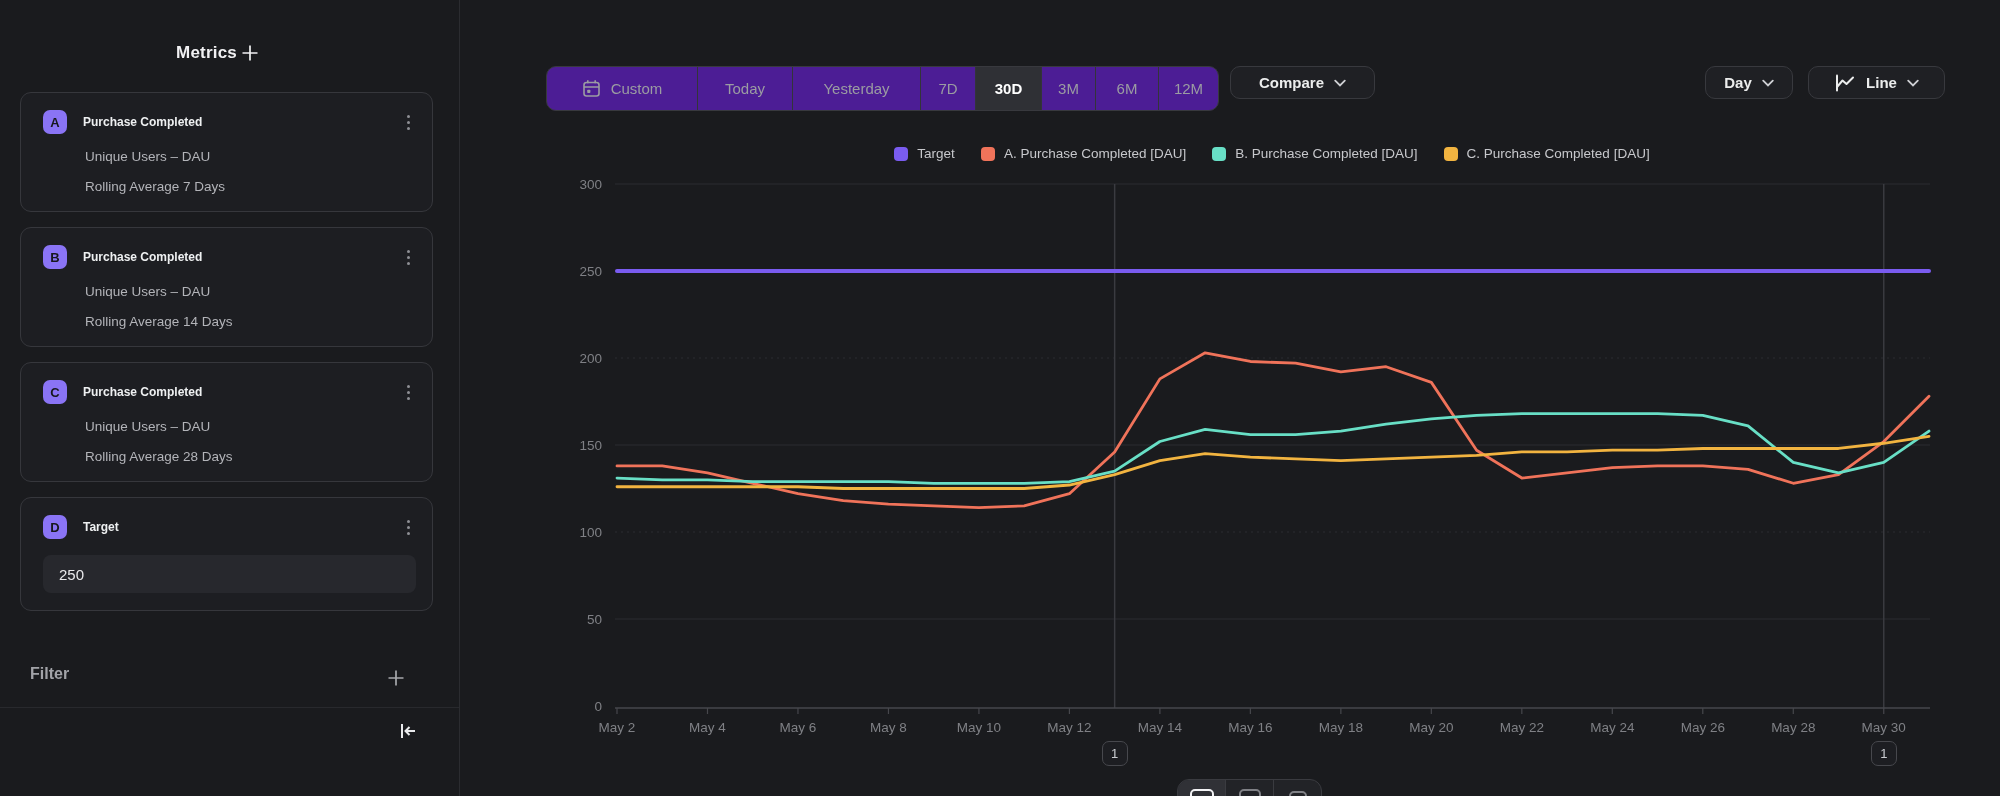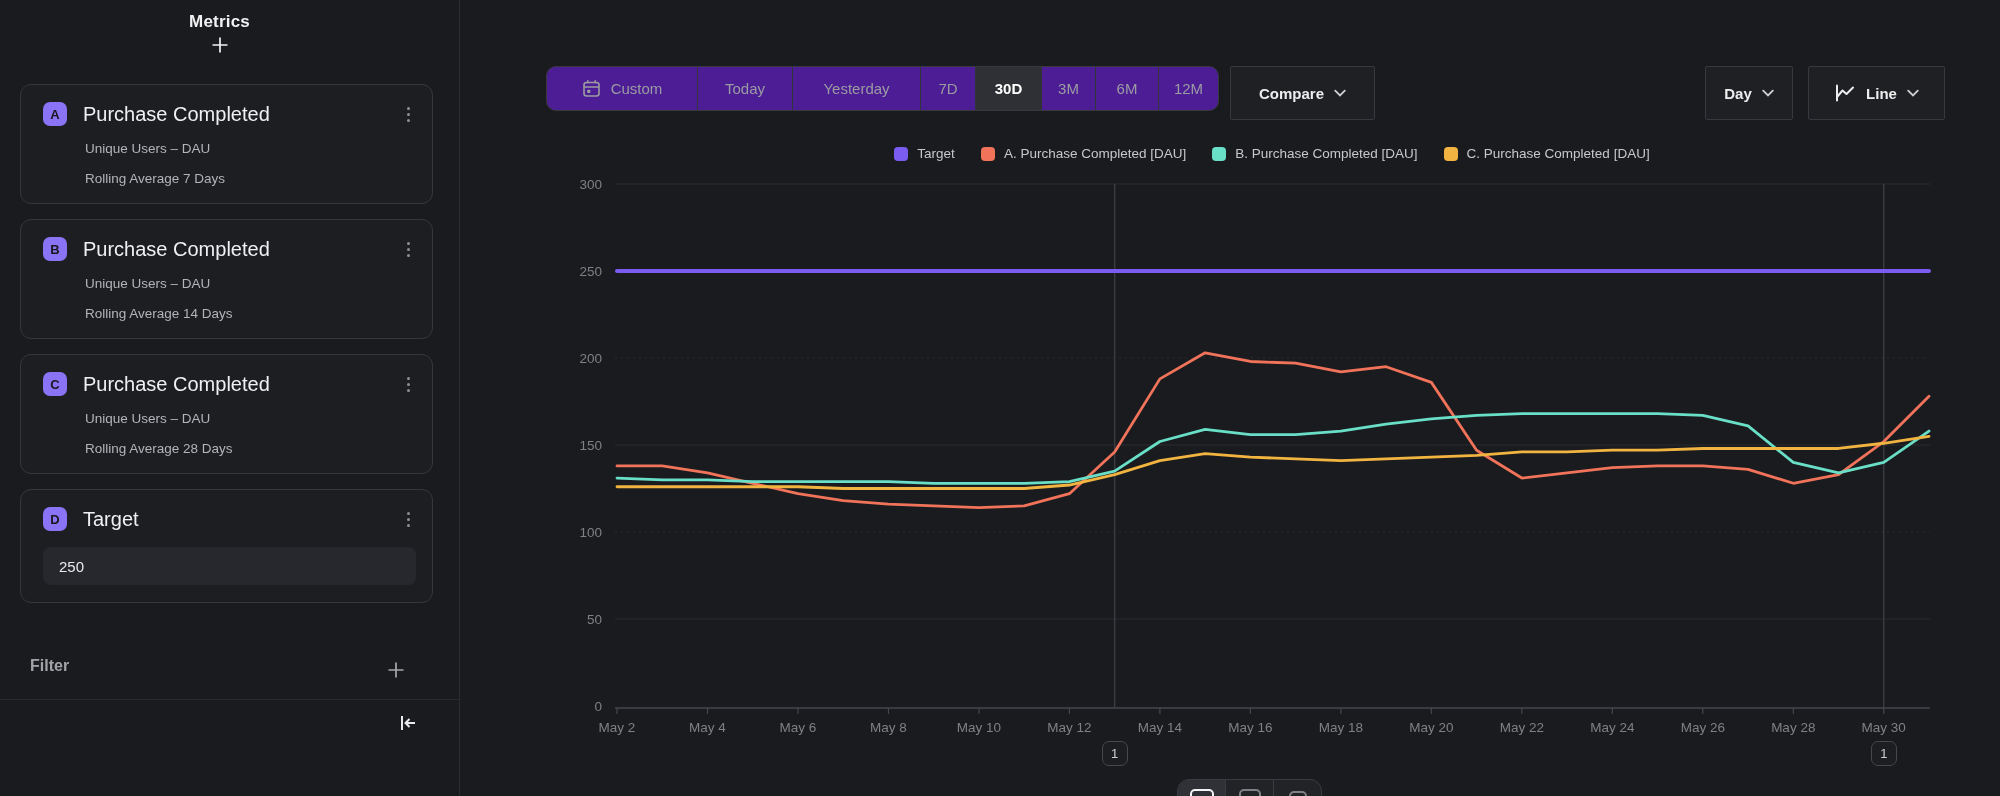--- a/index.html
+++ b/index.html
@@ -1,29 +1,29 @@
 <!DOCTYPE html>
 <html><head>
 <meta charset="utf-8">
 <style>
   html,body{margin:0;padding:0;background:#1a1b1e;width:2000px;height:796px;overflow:hidden;
     font-family:"Liberation Sans","DejaVu Sans",sans-serif;-webkit-font-smoothing:antialiased;}
   #app{position:relative;width:2000px;height:796px;background:#1a1b1e;color:#ececee;}
 
   
   .sidebar{position:absolute;left:0;top:0;width:460px;height:796px;border-right:1px solid #2b2c30;box-sizing:border-box;}
-  .sb-head{display:flex;align-items:center;justify-content:center;padding:12px 50px 0 30px;flex-direction:column;}
+  .sb-head{display:flex;align-items:center;justify-content:center;padding:40px 50px 0 30px;}
   .sb-title{font-size:17px;font-weight:700;color:#f1f1f3;letter-spacing:.2px;}
   .plus-btn{width:26px;height:26px;display:flex;align-items:center;justify-content:center;cursor:pointer;}
   .cards{padding:26px 26px 0 20px;display:flex;flex-direction:column;gap:15px;}
   .card{border:1px solid #36373c;background:#1d1e22;border-radius:11px;padding:17px 16px 17px 22px;box-sizing:border-box;}
   .card-head{display:flex;align-items:center;}
   .badge{width:24px;height:24px;border-radius:7px;background:#8a74f5;color:#17181c;font-size:13px;font-weight:700;
     display:flex;align-items:center;justify-content:center;flex:0 0 24px;}
-  .card-title{font-size:20px;font-weight:400;color:#eef0f1;margin-left:16px;flex:1;}
+  .card-title{font-size:12px;font-weight:700;color:#eef0f1;margin-left:16px;flex:1;}
   .kebab{display:flex;flex-direction:column;gap:3px;align-items:center;padding:2px 6px;cursor:pointer;}
   .kebab i{width:3px;height:3px;border-radius:50%;background:#8e8f95;display:block;}
   .card-row{font-size:13.5px;color:#b3b4b9;margin-top:15px;padding-left:42px;}
   .target-input{margin-top:16px;margin-right:3px;height:38px;background:#27282d;border:none;border-radius:8px;
     color:#e9e9eb;font-size:15px;padding:0 16px;width:100%;box-sizing:border-box;outline:none;
     font-family:"Liberation Sans","DejaVu Sans",sans-serif;}
   .filter-row{display:flex;align-items:flex-start;justify-content:space-between;padding:54px 50px 0 30px;}
   .filter-title{font-size:16px;font-weight:700;color:#a2a3a8;}
   .sb-divider{margin-top:16px;border-top:1px solid #28292d;}
   .collapse-row{display:flex;justify-content:flex-end;padding:14px 40px 0 0;}
@@ -31,22 +31,22 @@
   
   .range-group{position:absolute;left:546px;top:66px;height:45px;display:flex;border:1px solid #38393e;
     border-radius:10px;overflow:hidden;background:#4c1d95;box-sizing:border-box;}
   .seg{display:flex;align-items:center;justify-content:center;gap:10px;font-size:15px;color:#9b9ca2;
     box-sizing:border-box;cursor:pointer;}
   .seg + .seg{border-left:1px solid #333439;align-items:center;}
   .seg.active{background:#2f3035;color:#ffffff;font-weight:700;}
   .seg:nth-child(1){width:150px;} .seg:nth-child(2){width:95px;} .seg:nth-child(3){width:128px;}
   .seg:nth-child(4){width:55px;} .seg:nth-child(5){width:66px;} .seg:nth-child(6){width:54px;}
   .seg:nth-child(7){width:63px;} .seg:nth-child(8){width:60px;}
-  .tool-btn{position:absolute;top:66px;height:54px;display:flex;align-items:center;justify-content:center;gap:10px;
-    border:1px solid #38393e;border-radius:2px;background:#1f2024;color:#eceded;font-size:15px;font-weight:700;
+  .tool-btn{position:absolute;top:66px;height:33px;display:flex;align-items:center;justify-content:center;gap:10px;
+    border:1px solid #38393e;border-radius:10px;background:#1f2024;color:#eceded;font-size:15px;font-weight:700;
     box-sizing:border-box;cursor:pointer;}
   #btn-compare{left:1230px;width:145px;}
   #btn-scale{left:1538px;width:155px;}
   #btn-interval{left:1705px;width:88px;}
   #btn-charttype{left:1808px;width:137px;}
 
   
   .legend{position:absolute;left:615px;top:146px;width:1314px;display:flex;justify-content:center;gap:26px;}
   .legend-item{display:flex;align-items:center;gap:9px;cursor:pointer;}
   .swatch{width:14px;height:14px;border-radius:4px;flex:0 0 14px;}

